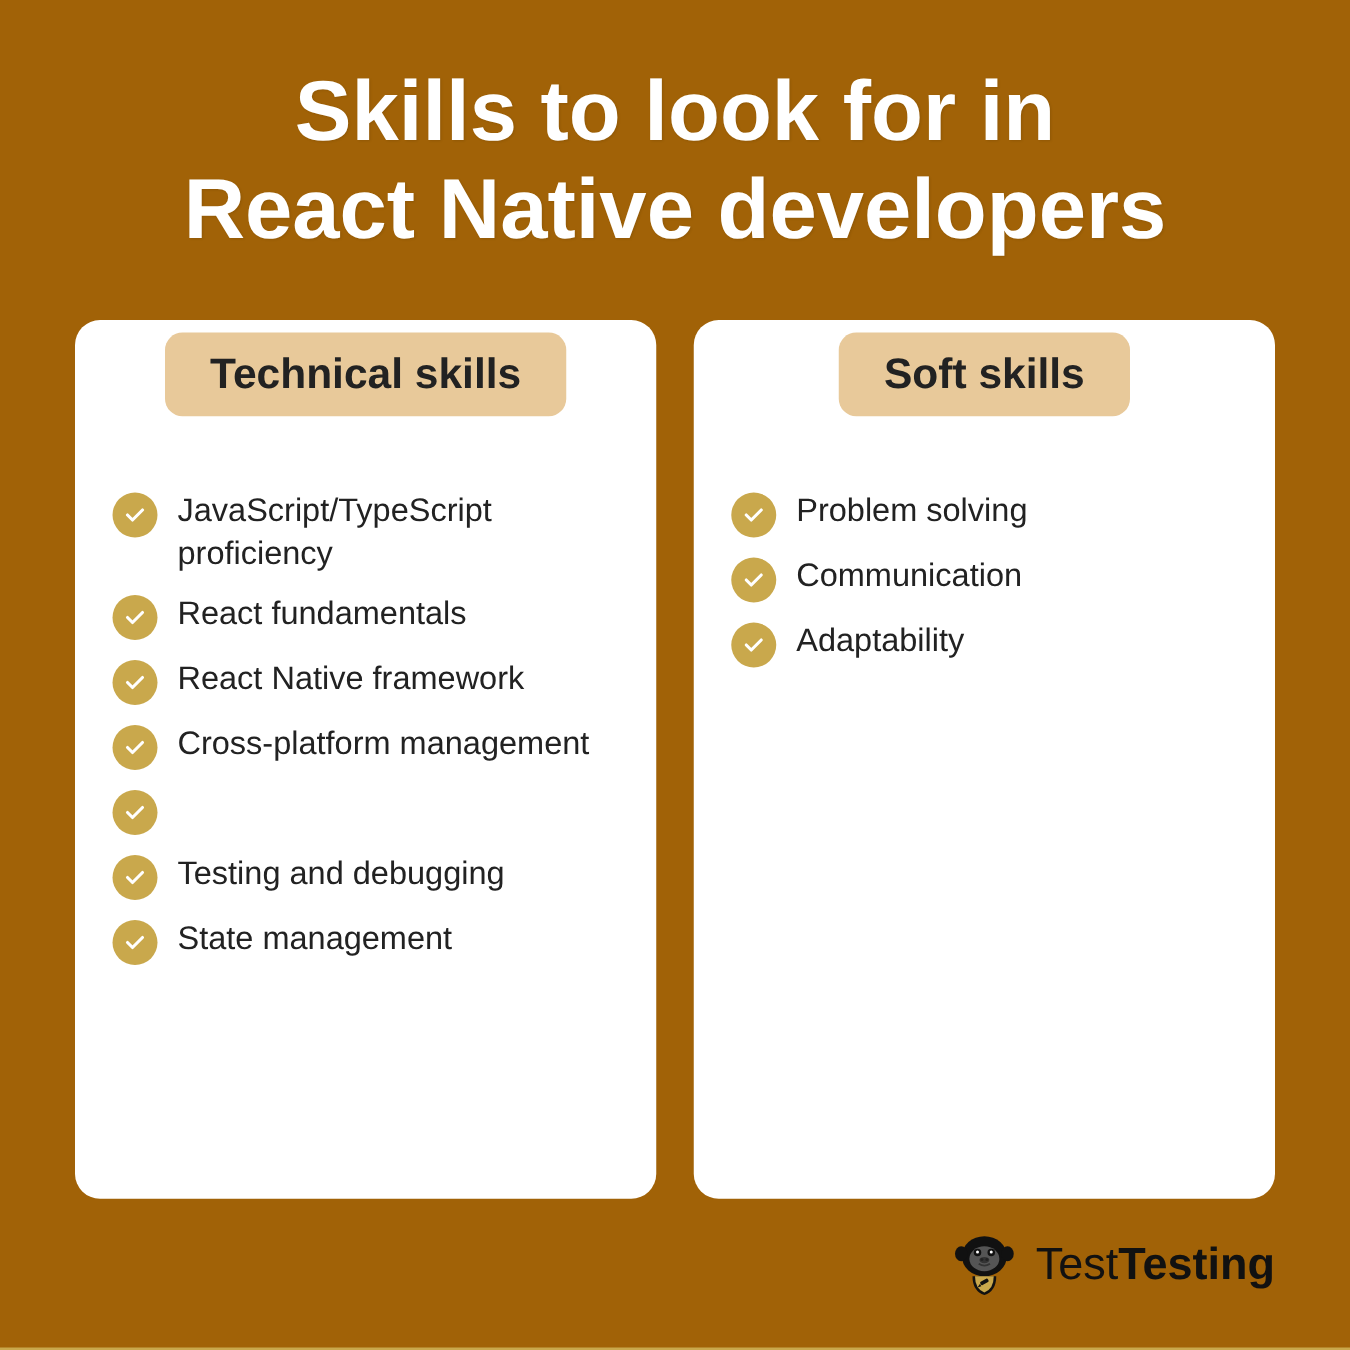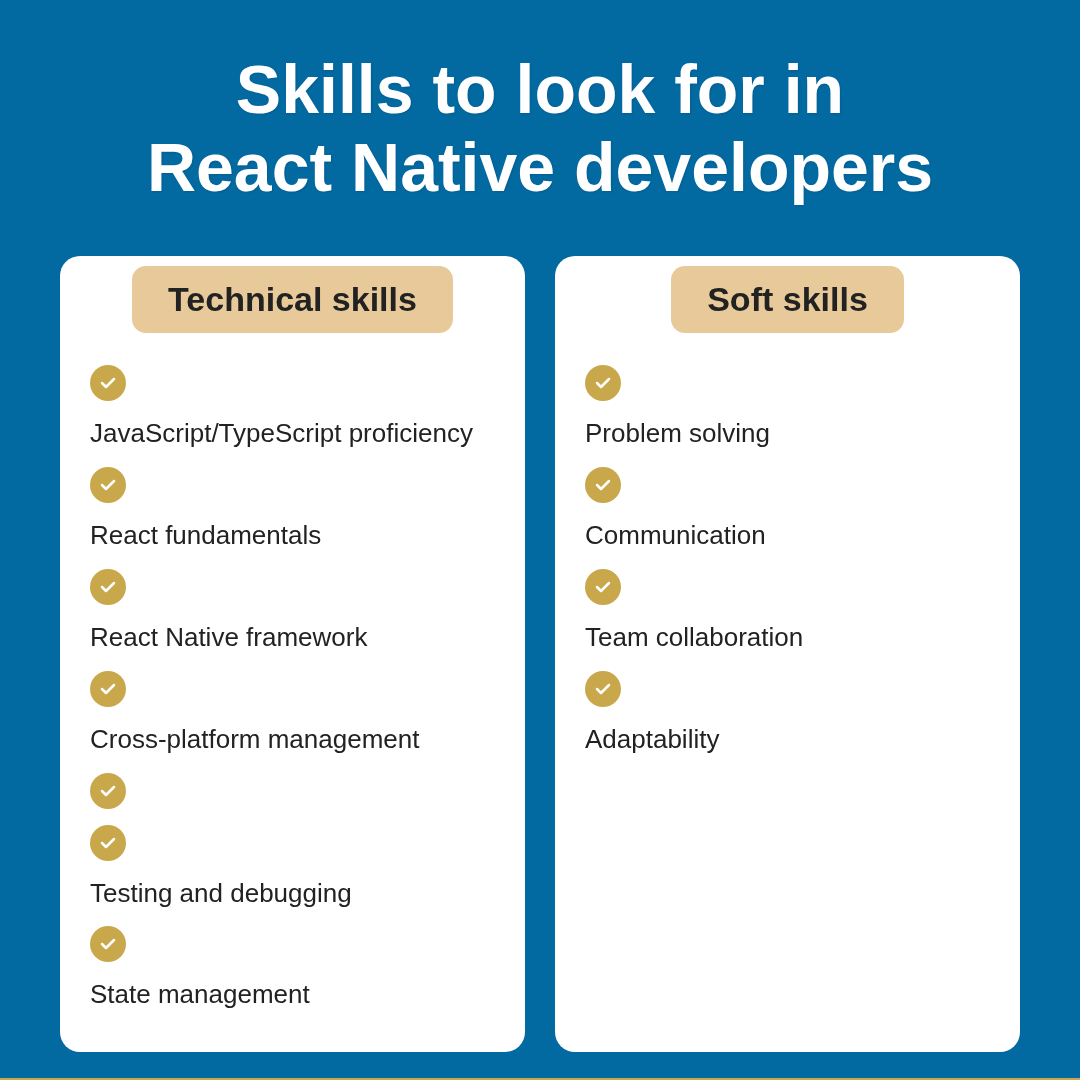--- a/index.html
+++ b/index.html
@@ -15,21 +15,21 @@
       background-color: #C9A84C;
       font-family: 'Arial', sans-serif;
       display: flex;
       flex-direction: column;
       align-items: center;
     }
 
     .page-wrapper {
       width: 1080px;
       height: 1078px;
-      background-color: #0369a1;
+      background-color: #a16207;
       display: flex;
       flex-direction: column;
       align-items: center;
       padding: 50px 60px 40px 60px;
     }
 
     .main-title {
       color: white;
       font-size: 68px;
       font-weight: 900;
@@ -49,20 +49,21 @@
 
     .card {
       background-color: white;
       border-radius: 20px;
       flex: 1;
       display: flex;
       flex-direction: column;
       align-items: center;
       padding: 20px 30px 40px 30px;
       position: relative;
+      gap: 29px;
     }
 
     .card-header {
       background-color: #E8C99A;
       border-radius: 14px;
       padding: 14px 36px;
       margin-top: -10px;
       margin-bottom: 30px;
     }
 
@@ -75,21 +76,21 @@
 
     .skill-list {
       width: 100%;
       display: flex;
       flex-direction: column;
       gap: 14px;
     }
 
     .skill-item {
       display: flex;
-      flex-direction: column;
+      flex-direction: row;
       align-items: flex-start;
       gap: 16px;
     }
 
     .check-icon {
       width: 36px;
       height: 36px;
       min-width: 36px;
       border-radius: 50%;
       background-color: #C9A84C;
@@ -231,28 +232,20 @@
     </svg>
             </div>
             <span class="skill-text">Communication</span>
           </div>
           <div class="skill-item">
             <div class="check-icon">
               <svg viewBox="0 0 20 20" fill="none" xmlns="http://www.w3.org/2000/svg">
       <polyline points="4,10 8,14 16,6" stroke="white" stroke-width="2.5" stroke-linecap="round" stroke-linejoin="round"></polyline>
     </svg>
             </div>
-            <span class="skill-text">Team collaboration</span>
-          </div>
-          <div class="skill-item">
-            <div class="check-icon">
-              <svg viewBox="0 0 20 20" fill="none" xmlns="http://www.w3.org/2000/svg">
-      <polyline points="4,10 8,14 16,6" stroke="white" stroke-width="2.5" stroke-linecap="round" stroke-linejoin="round"></polyline>
-    </svg>
-            </div>
             <span class="skill-text">Adaptability</span>
           </div>
         </div>
     </div>
 
   </div>
 
   <div class="logo-section">
     <svg class="logo-icon" viewBox="0 0 55 55" xmlns="http://www.w3.org/2000/svg">
 

